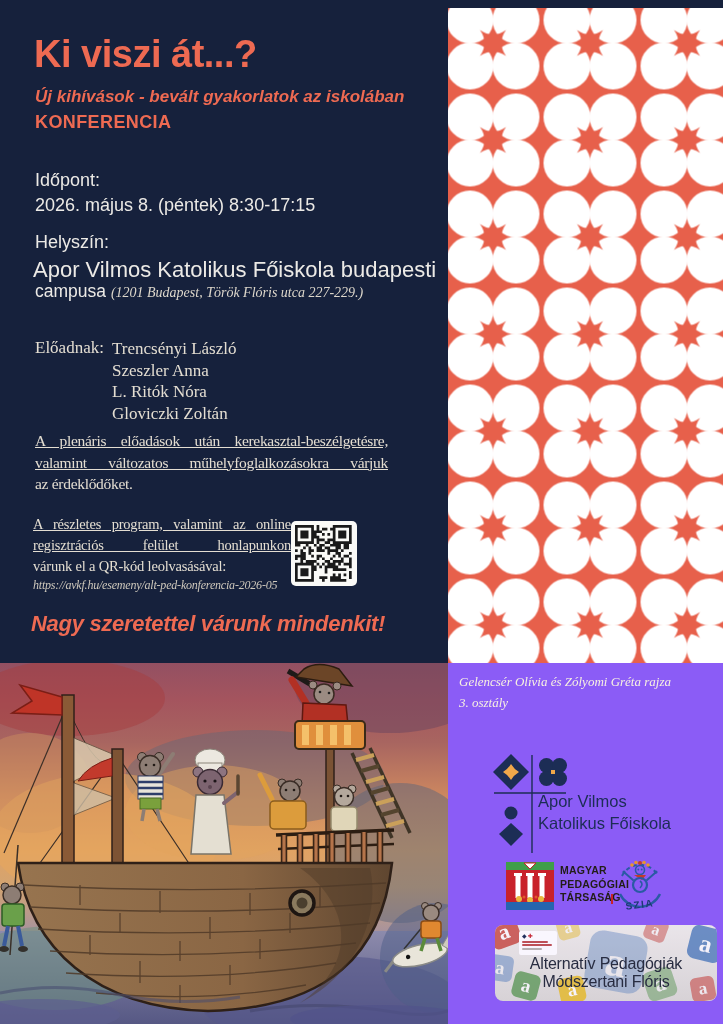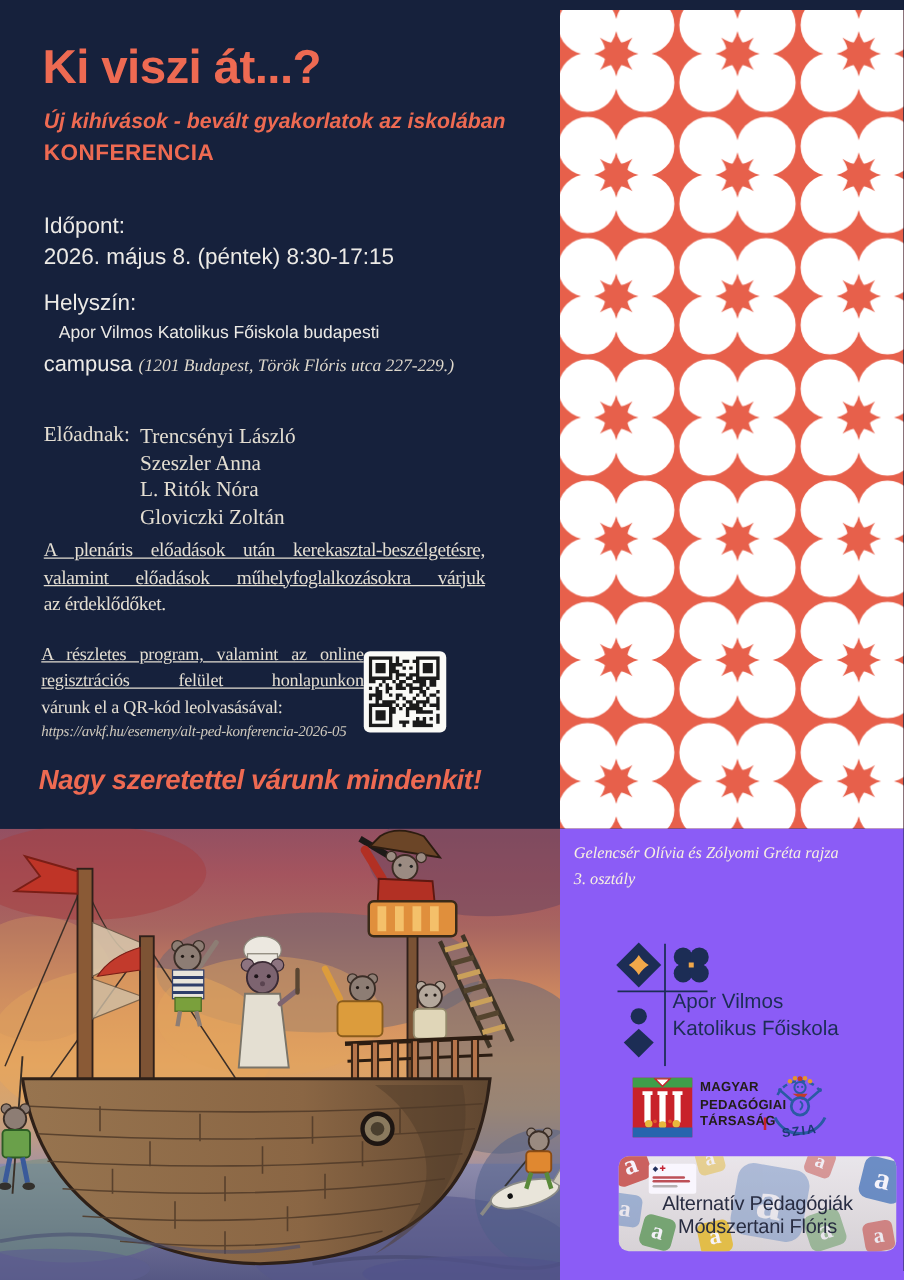--- a/index.html
+++ b/index.html
@@ -13,21 +13,21 @@
   #left-panel { position:absolute; left:0; top:0; width:448px; height:663px; background:#16213c; overflow:hidden; }
   .coral { color:#ee6a52; }
   #title    { position:absolute; left:34px; top:33px;  font-size:38px; font-weight:bold; letter-spacing:-0.5px; }
   #subtitle { position:absolute; left:35px; top:87px;  font-size:17px; font-weight:bold; font-style:italic; }
   #conf     { position:absolute; left:35px; top:112px; font-size:18px; font-weight:bold; letter-spacing:0.4px; }
   .sans-white { color:#eceae6; }
   .label-b  { font-size:18px; font-weight:normal;text-align:center; }
   #when-label  { position:absolute; left:35px; top:170px; }
   #when-value  { position:absolute; left:35px; top:195px; font-size:18px; }
   #where-label { position:absolute; left:35px; top:232px; }
-  #where-line1 { position:absolute; left:47px; top:257px; font-size:14px; }
+  #where-line1 { position:absolute; left:33px; top:257px; font-size:22px; }
   #where-line2 { position:absolute; left:35px; top:281px; font-size:17.5px; }
   .serif { font-family:"Liberation Serif", serif; color:#e4ded2; }
   #where-line2 .addr { font-family:"Liberation Serif", serif; font-style:italic; font-size:14px; color:#ddd7cb; }
   #speakers-block { position:absolute; left:35px; top:338px; }
   #speakers-block .row { display:flex; }
   .speakers-label { font-size:17px; width:77px; }
   .speaker-name   { font-size:17px; line-height:21.5px; }
   #desc { position:absolute; left:35px; top:430px; width:353px; font-size:15.5px; letter-spacing:-0.3px; line-height:21.5px; }
   .just { text-align:justify; text-align-last:justify;text-decoration:underline; }
   #qr-text { position:absolute; left:33px; top:514px; width:258px; font-size:14.5px; letter-spacing:-0.2px; line-height:21px; }
@@ -85,21 +85,21 @@
           <div class="speaker-name">Trencsényi László</div>
           <div class="speaker-name">Szeszler Anna</div>
           <div class="speaker-name">L. Ritók Nóra</div>
           <div class="speaker-name">Gloviczki Zoltán</div>
         </div>
       </div>
     </div>
 
     <div id="desc" class="serif">
       <div class="just">A plenáris előadások után kerekasztal-beszélgetésre,</div>
-      <div class="just">valamint előadások műhelyfoglalkozásokra várjuk</div>
+      <div class="just">valamint változatos műhelyfoglalkozásokra várjuk</div>
       <div>az érdeklődőket.</div>
     </div>
 
     <div id="qr-text" class="serif">
       <div class="just">A részletes program, valamint az online</div>
       <div class="just">regisztrációs felület honlapunkon</div>
       <div>várunk el a QR-kód leolvasásával:</div>
     </div>
     <div id="qr-url" class="serif">https://avkf.hu/esemeny/alt-ped-konferencia-2026-05</div>
 

